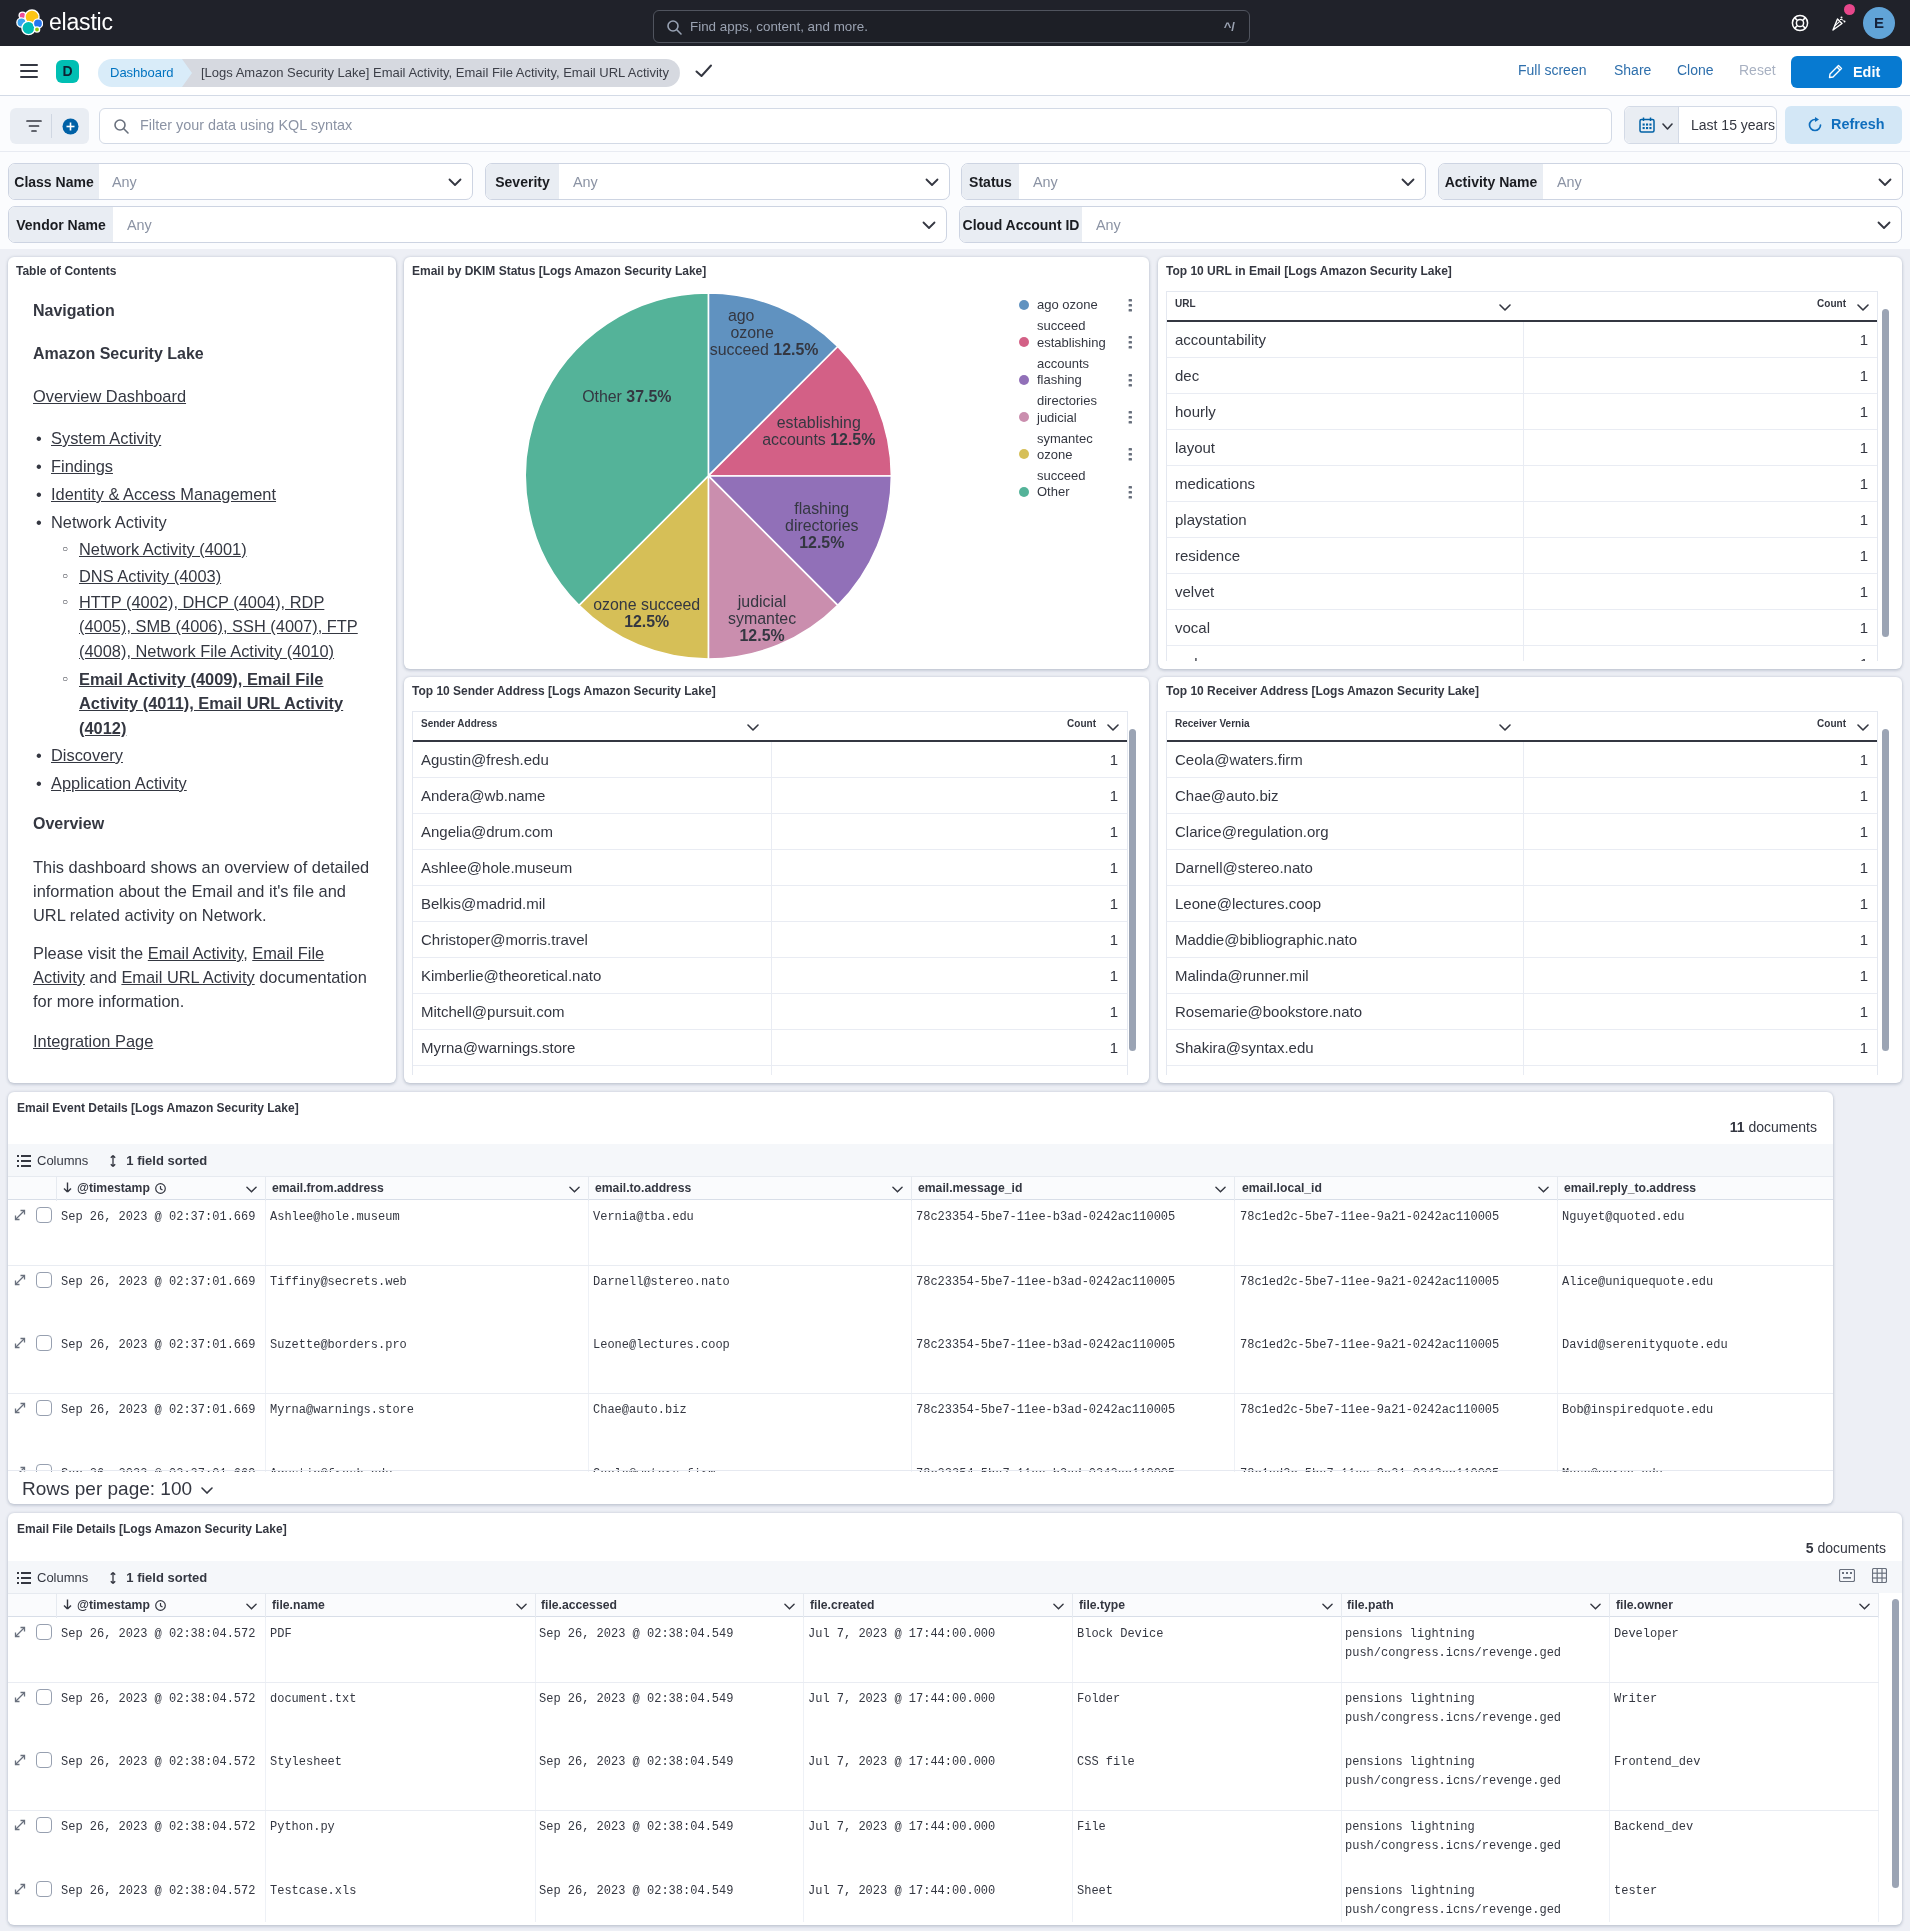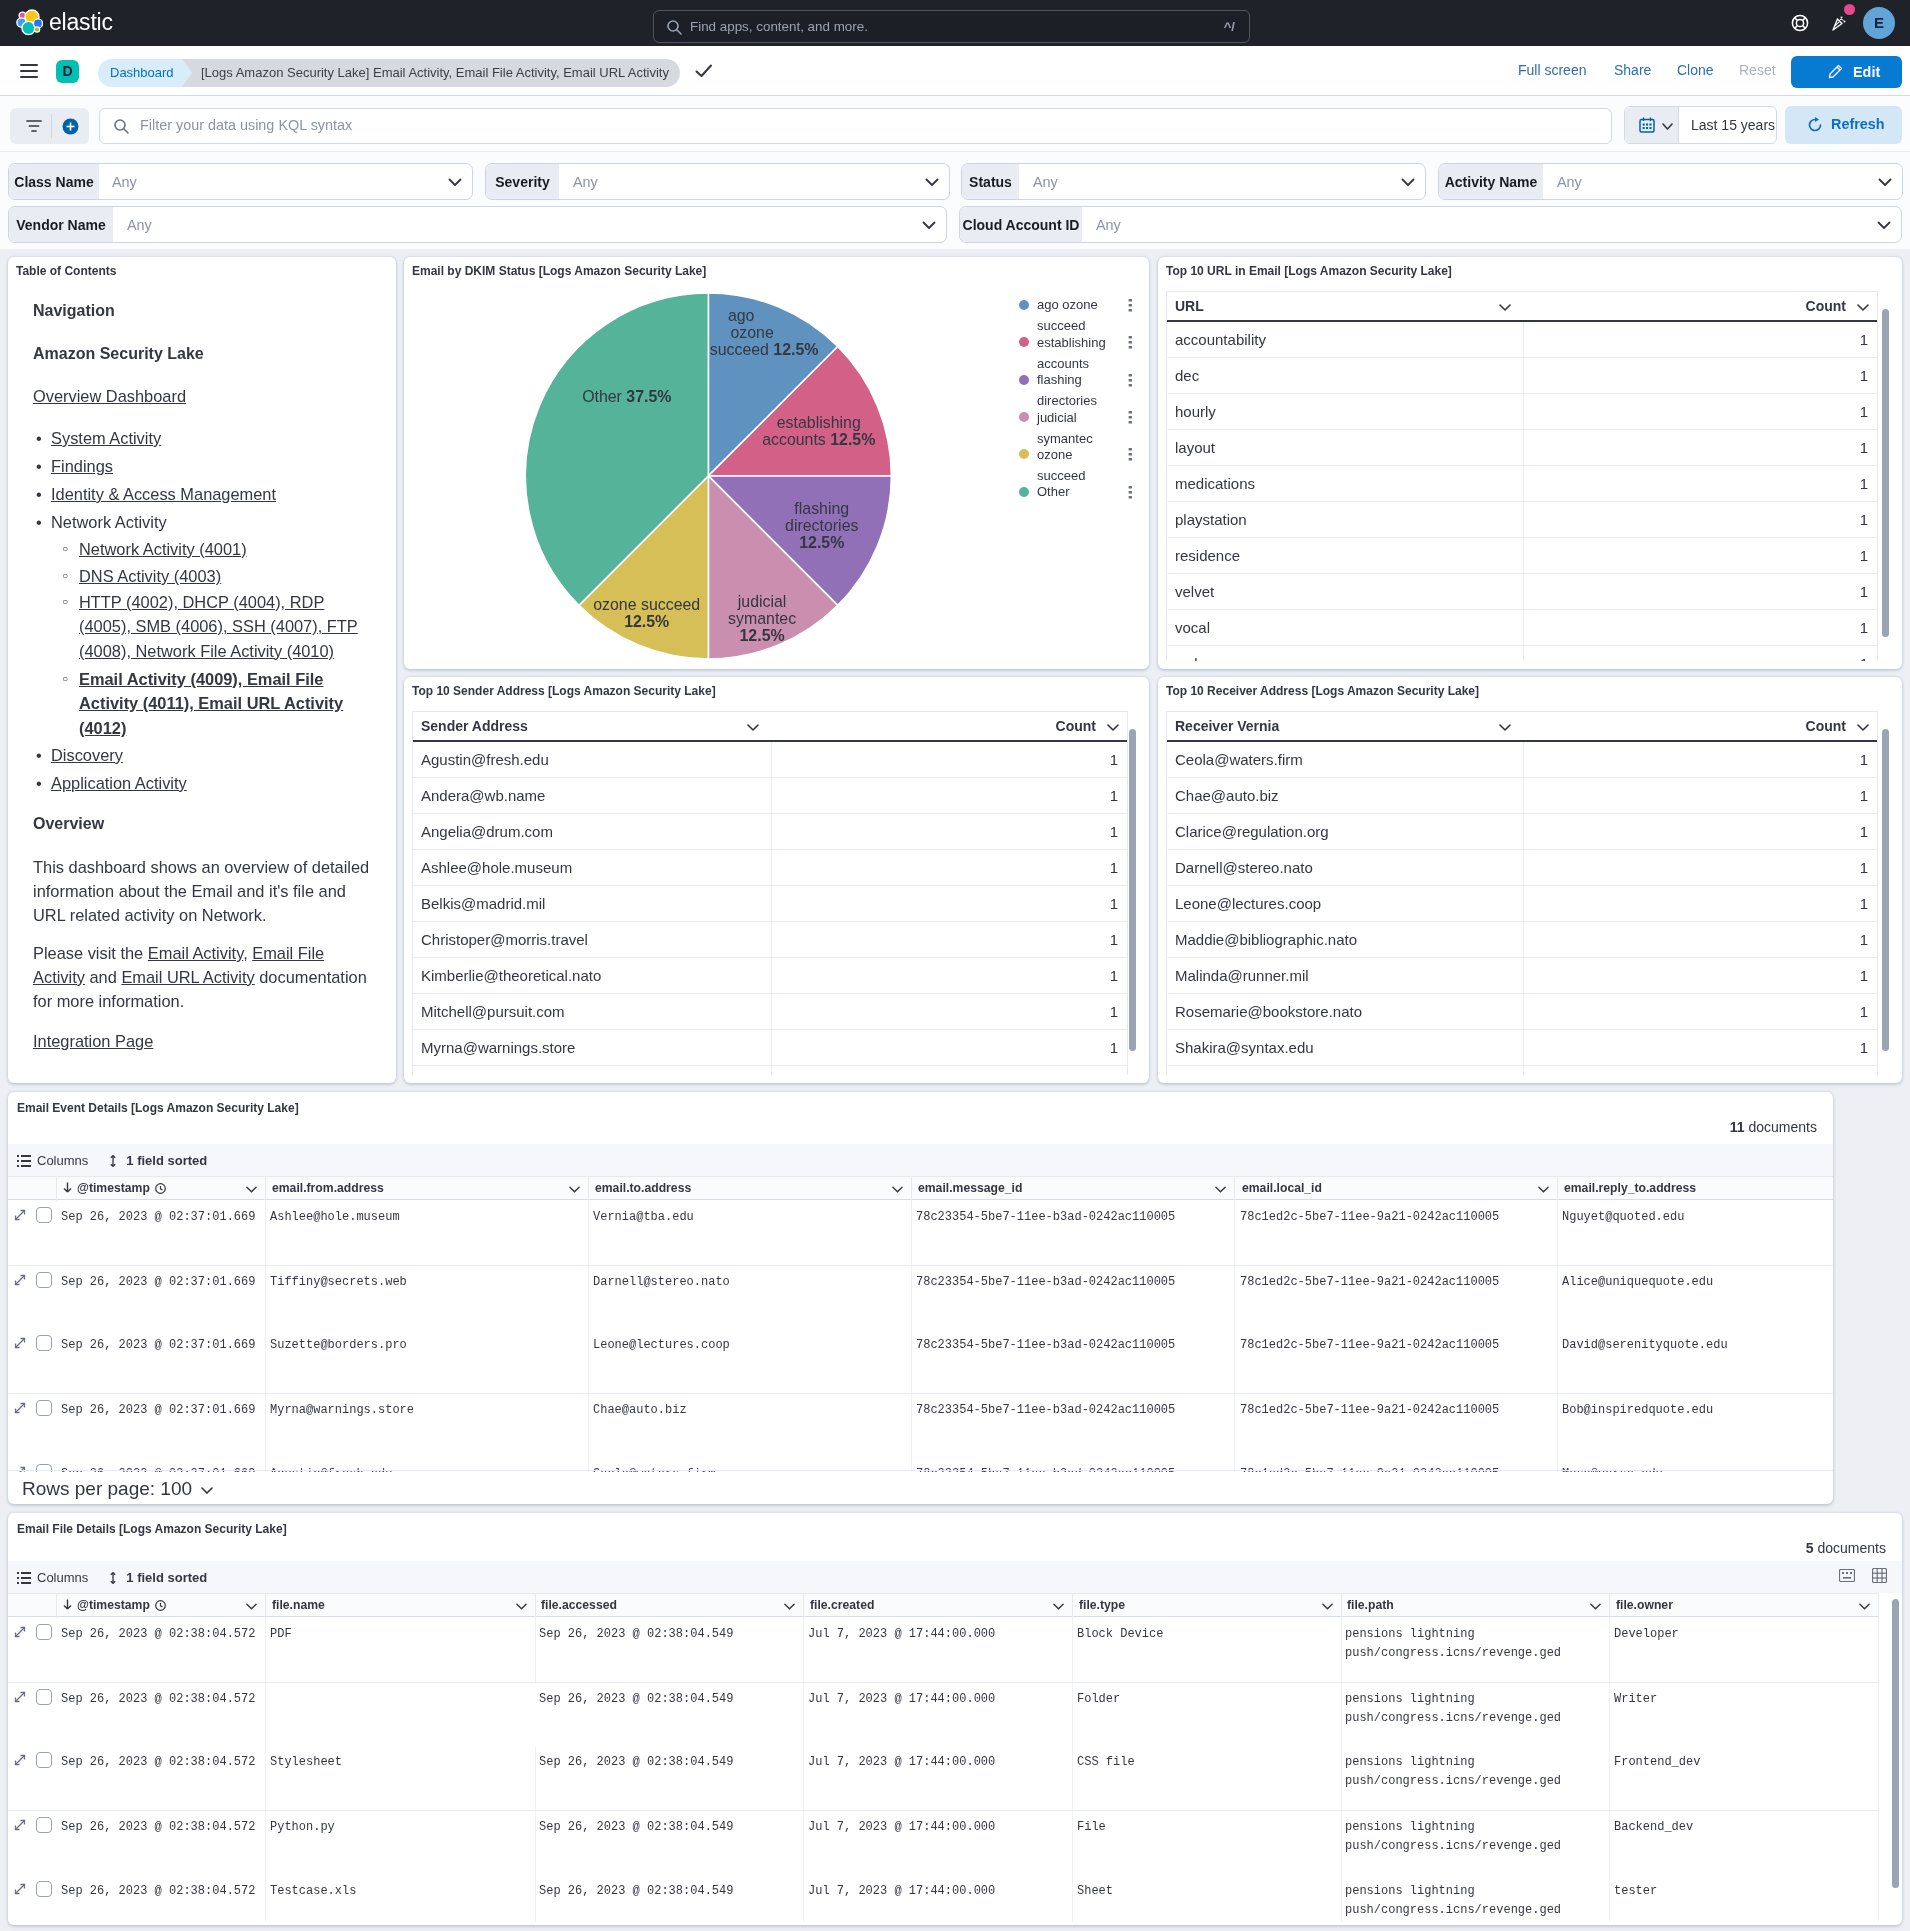--- a/index.html
+++ b/index.html
@@ -29,21 +29,21 @@
 
 #dash{left:0;top:249px;width:1910px;height:1683px;background:#edeff5}
 .panel{position:absolute;background:#fff;border-radius:6px;box-shadow:0 0 3px rgba(140,150,170,.45),0 2px 3px rgba(140,150,170,.3)}
 .ptitle{position:absolute;left:8px;top:7px;font-size:12px;font-weight:700;color:#343741}
 
 #toc{font-size:16.4px;color:#343741;line-height:24px}
 #toc a{color:#343741;text-decoration:underline}
 #toc h3{font-size:16px;font-weight:700;color:#343741}
 
 .tbl{position:absolute;border:1px solid #e4e8f0;border-bottom:none}
-.thead{position:relative;height:30px;border-bottom:2px solid #343741;font-size:14px;font-weight:700;color:#343741}
+.thead{position:relative;height:30px;border-bottom:2px solid #343741;font-size:10px;font-weight:700;color:#343741}
 .trow{position:relative;height:36px;border-bottom:1px solid #e9ecf3;font-size:15px;color:#343741}
 .cl{position:absolute;left:8px;top:0;height:36px;line-height:35px}
 .cr{position:absolute;right:9px;top:0;height:36px;line-height:35px}
 .vdiv{position:absolute;width:1px;background:#e9ecf3}
 .sbar{position:absolute;width:7px;border-radius:4px;background:#9ba4b4}
 
 .docs{position:absolute;font-size:14px;color:#343741}
 .dtool{position:absolute;font-size:13px;color:#343741;display:flex;align-items:center;gap:8px}
 .gridhead{position:absolute;height:24px;background:#fafbfd;border-top:1px solid #e6eaf0;border-bottom:1px solid #d8dee8}
 .gh{position:absolute;top:0;height:24px;font-size:12.2px;font-weight:700;color:#343741;line-height:23px;border-right:1px solid #e6eaf0;padding-left:6px;white-space:nowrap;overflow:hidden}
@@ -742,20 +742,21 @@
       <div class="grow" style="left:0px;top:65px;width:1871px;height:65px">
         <svg class="a" style="left:6px;top:8px" width="12" height="12" viewBox="0 0 12 12">
           <g stroke="#69707d" stroke-width="1.3" fill="none">
             <line x1="10.5" y1="1.5" x2="1.5" y2="10.5"></line>
             <path d="M6.5 1.5 H10.5 V5.5"></path>
             <path d="M5.5 10.5 H1.5 V6.5"></path>
           </g>
         </svg>
         <div class="chk" style="left:28px;top:6px"></div>
         <div class="gc" style="left:49px;width:209px">Sep 26, 2023 @ 02:38:04.572</div>
+        <div class="gc" style="left:258px;width:270px">document.txt</div>
         <div class="gc" style="left:527px;width:269px">Sep 26, 2023 @ 02:38:04.549</div>
         <div class="gc" style="left:796px;width:269px">Jul 7, 2023 @ 17:44:00.000</div>
         <div class="gc" style="left:1065px;width:269px">Folder</div>
         <div class="gc" style="left:1333px;width:269px">pensions lightning 
 push/congress.icns/revenge.ged</div>
         <div class="gc" style="left:1602px;width:269px">Writer</div>
       </div>
       <div class="grow" style="left:0px;top:128px;width:1871px;height:65px">
         <svg class="a" style="left:6px;top:8px" width="12" height="12" viewBox="0 0 12 12">
           <g stroke="#69707d" stroke-width="1.3" fill="none">

